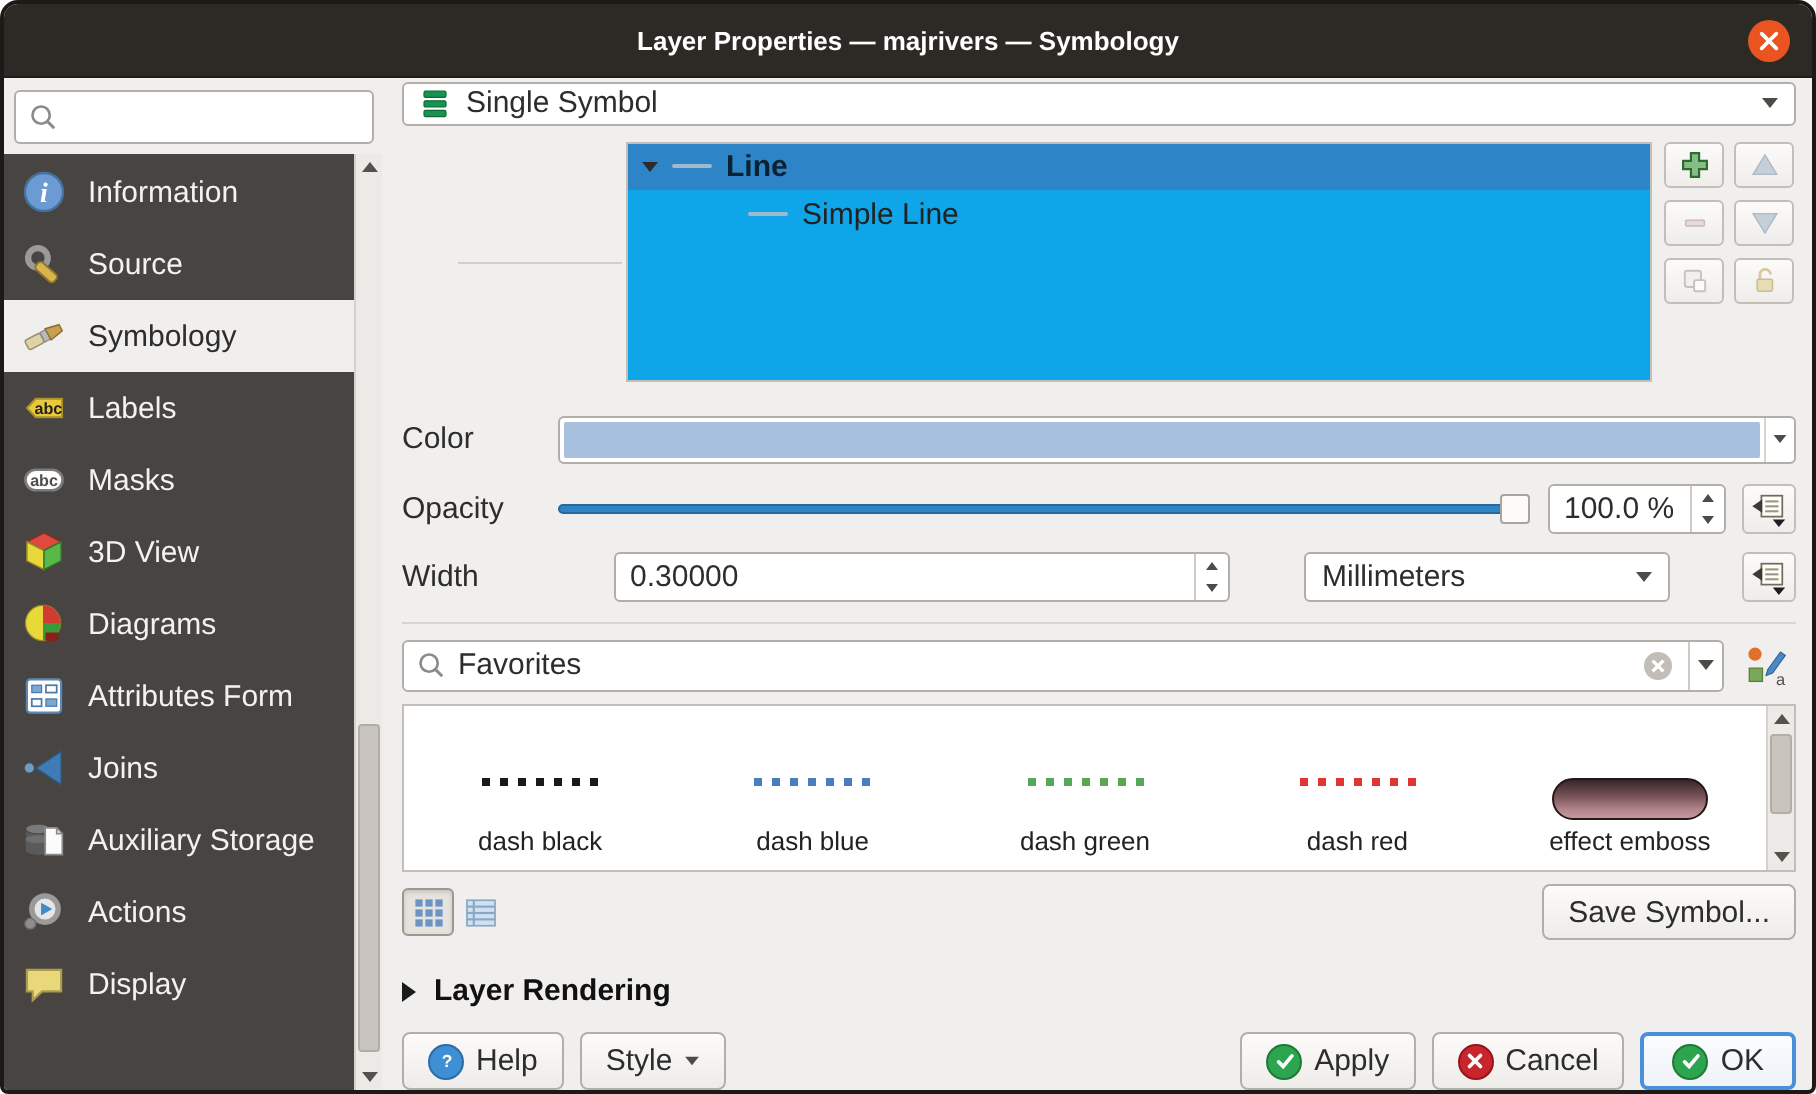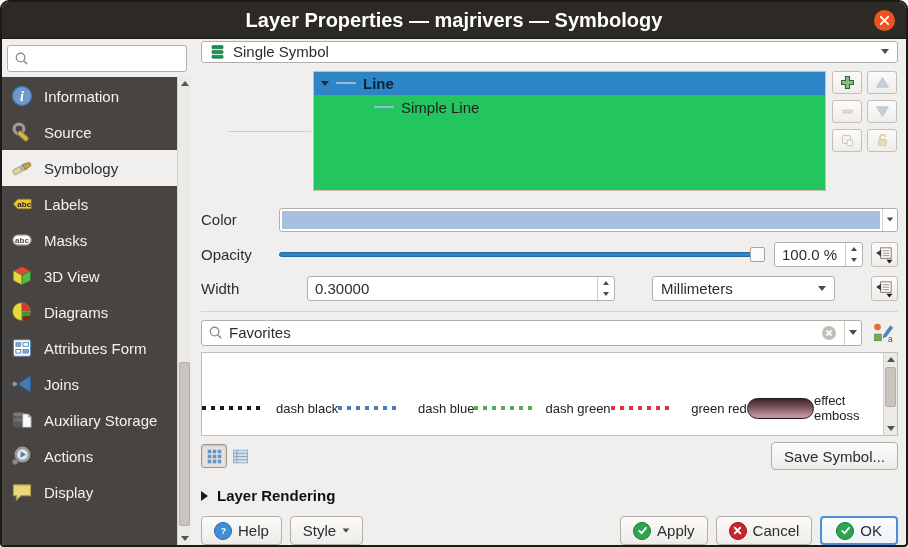--- a/index.html
+++ b/index.html
@@ -5,21 +5,21 @@
   * { box-sizing: border-box; margin: 0; padding: 0; }
   html,body { background:#ffffff; }
   body { font-family: "Liberation Sans", sans-serif; font-size: 15px; color:#2d2d2d; }
 
   .window { position:relative; width:908px; height:547px; background:#f1efed;
             border:2px solid #1b1a18; border-radius:9px 9px 4px 4px; overflow:hidden; }
 
   
   .titlebar { height:37px; background:#2d2a26; display:flex; align-items:center; justify-content:center;
               position:relative; border-bottom:1px solid #1f1d1a; }
-  .titlebar .title { color:#ffffff; font-weight:bold; font-size:20px; }
+  .titlebar .title { color:#ffffff; font-weight:bold; font-size:13px; }
   .close-btn { position:absolute; right:11px; top:8px; width:21px; height:21px; border-radius:50%;
                background:#e95420; display:flex; align-items:center; justify-content:center; cursor:pointer; }
   .close-btn svg { width:11px; height:11px; }
 
   .content { display:flex; height:506px; }
 
   
   .sidebar { width:189px; display:flex; flex-direction:column; flex:none; }
   .sb-search-wrap { padding:6px 4px 5px 5px; }
   .sb-search { height:27px; background:#fff; border:1px solid #b3aea7; border-radius:3px;
@@ -44,21 +44,21 @@
   .main { flex:1; padding:2px 8px 0 10px; display:flex; flex-direction:column; min-width:0; }
 
   .combo { background:#fff; border:1px solid #b3aea7; border-radius:3px; height:27px;
            display:flex; align-items:center; padding:0 8px; gap:7px; cursor:pointer; }
   .combo .spacer { flex:1; }
   .dd-arrow { width:0;height:0;border-left:4px solid transparent;border-right:4px solid transparent;border-top:5px solid #4e4a45; }
 
   .tree-section { display:flex; margin-top:8px; }
   .tree-left { width:112px; position:relative; flex:none; }
   .tree-left .sep { position:absolute; left:28px; right:2px; top:60px; border-top:1px solid #d2cec8; }
-  .tree-panel { flex:1; height:120px; background:#22c55e; border:1px solid #c3beb7; overflow:hidden; }
+  .tree-panel { flex:1; height:120px; background:#0ea5e9; border:1px solid #c3beb7; overflow:hidden; }
   .tree-row-root { height:23px; background:#2d85c7; display:flex; align-items:center; gap:7px; padding-left:7px; }
   .tree-row-root .lbl { font-weight:bold; color:#0c2133; }
   .tree-row-child { height:25px; display:flex; align-items:center; gap:7px; padding-left:60px; color:#222; }
   .caret-down { width:0;height:0;border-left:4px solid transparent;border-right:4px solid transparent;border-top:5px solid #2b2b2b; }
   .line-glyph { width:20px; height:2px; background:#9fb9cf; border-radius:1px; }
 
   .tree-btns { width:66px; margin-left:6px; display:grid; grid-template-columns:30px 30px;
                grid-auto-rows:23px; gap:6px 5px; align-content:start; }
   .sq-btn { background:linear-gradient(#fcfbfa,#efedea); border:1px solid #c3beb7; border-radius:3px;
             display:flex; align-items:center; justify-content:center; cursor:pointer; }
@@ -102,21 +102,21 @@
   .fav-row { display:flex; align-items:flex-start; margin-top:8px; }
   .search-box { flex:1; height:26px; background:#fff; border:1px solid #b3aea7; border-radius:3px;
                 display:flex; align-items:center; padding-left:6px; gap:6px; }
   .search-box .val { flex:1; }
   .clear-btn { width:18px; height:18px; display:flex; align-items:center; justify-content:center; cursor:pointer; }
   .search-dd { width:17px; align-self:stretch; border-left:1px solid #cfcac4; display:flex; align-items:center; justify-content:center; cursor:pointer; }
   .style-mgr-btn { width:30px; height:26px; margin-left:6px; display:flex; align-items:center; justify-content:center; cursor:pointer; }
 
   .sym-panel { margin-top:6px; height:106px; background:#fff; border:1px solid #c3beb7; position:relative; }
   .sym-grid { position:absolute; left:0; top:0; bottom:0; right:14px; display:flex; }
-  .sym { flex:1; display:flex; flex-direction:row; align-items:center; justify-content:space-between;
+  .sym { flex:1; display:flex; flex-direction:column; align-items:center; justify-content:space-between;
          padding:36px 0 7px; cursor:pointer; }
   .sym-name { font-size:13px; color:#222; }
   .dots { display:flex; gap:5px; }
   .dots b { width:4px; height:4px; background:var(--c); }
   .emboss { width:78px; height:21px; border-radius:11px; border:1px solid #241719;
             background:linear-gradient(#38262a, #7b555a 45%, #b2858a 78%, #c59a9e); }
   .sym-scroll { position:absolute; right:0; top:0; bottom:0; width:14px; background:#eceae7; border-left:1px solid #d5d1cb; }
   .sym-scroll .thumb { position:absolute; left:1px; right:1px; top:14px; height:40px;
                        background:#c9c4bd; border:1px solid #b2ada5; border-radius:2px; }
 
@@ -521,21 +521,21 @@
           <div class="sym">
             <span class="dots" style="--c:#e03535">
                 <b></b>
                 <b></b>
                 <b></b>
                 <b></b>
                 <b></b>
                 <b></b>
                 <b></b>
               </span>
-            <span class="sym-name">green red</span>
+            <span class="sym-name">dash red</span>
           </div>
           <div class="sym">
             <span class="emboss"></span>
             <span class="sym-name">effect emboss</span>
           </div>
         </div>
         <div class="sym-scroll">
           <span class="scroll-arrow arr-up">
               <i class="tri-up"></i>
             </span>

